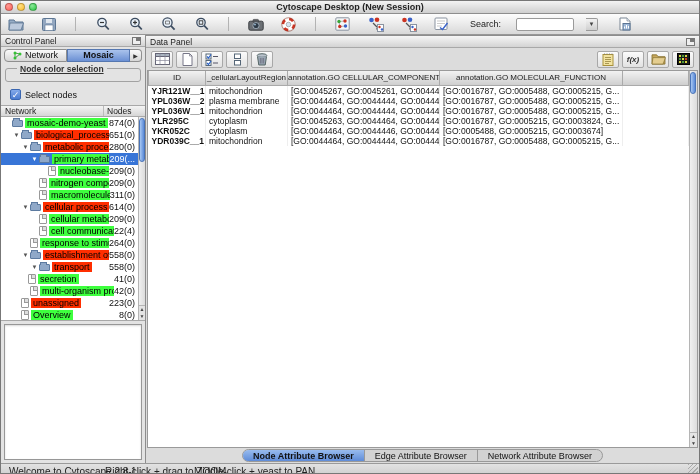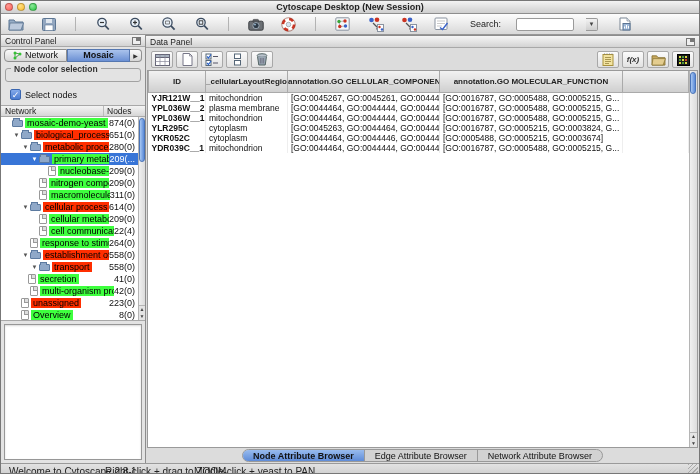--- a/index.html
+++ b/index.html
@@ -31,21 +31,21 @@
   .float-ic{width:9px;height:8px;border:1px solid #777;background:#eee;position:relative;}
   .float-ic::after{content:"";position:absolute;right:0;top:0;width:4px;height:3px;background:#777;}
 
   .cp-tabs{height:16px;display:flex;align-items:center;padding:1px 3px;gap:0;}
   .cp-tab{height:13px;flex:1;display:flex;align-items:center;justify-content:center;gap:3px;font-size:9px;color:#111;border:1px solid #8f8f8f;background:linear-gradient(#fafafa,#d6d6d6);}
   .cp-tab.first{border-radius:4px 0 0 4px;}
   .cp-tab.sel{background:linear-gradient(#aac3ec,#6b90d4);border-color:#5577b0;font-weight:bold;}
   .cp-tab-arrow{width:12px;height:13px;border:1px solid #8f8f8f;border-left:none;border-radius:0 4px 4px 0;background:linear-gradient(#fafafa,#d6d6d6);font-size:6px;color:#333;display:flex;align-items:center;justify-content:center;}
 
   .groupbox{margin:5px 4px 2px;border:1px solid #a2a2a2;border-radius:3px;position:relative;padding:7px 5px 5px;}
-  .groupbox .legend{position:absolute;top:-5px;left:5px;background:#e3e3e3;padding:0 3px;font-size:8.5px;font-weight:bold;color:#333;}
+  .groupbox .legend{position:absolute;top:-5px;left:11px;background:#e3e3e3;padding:0 3px;font-size:8.5px;font-weight:bold;color:#333;text-decoration:underline;}
   .mac-select{height:15px;background:#fff;border:1px solid #a5a5a5;border-radius:3px;display:flex;align-items:center;position:relative;font-size:9px;color:#111;padding-left:10px;}
   .mac-select .stepper{position:absolute;right:0;top:-1px;bottom:-1px;width:13px;border-radius:0 3px 3px 0;background:linear-gradient(#92b2e8,#5b83cf);display:flex;flex-direction:column;align-items:center;justify-content:center;color:#fff;font-size:5px;line-height:4px;}
 
   .cb-row{display:flex;align-items:center;gap:4px;margin:5px 0 3px 9px;font-size:9px;color:#111;}
   .cb{width:11px;height:11px;border:1px solid #3a66b0;border-radius:2px;background:linear-gradient(#84aaea,#4a7bd0);color:#fff;font-size:9px;line-height:10px;text-align:center;font-weight:bold;}
 
   .tree-hdr{height:12px;display:flex;background:linear-gradient(#f4f4f4,#d6d6d6);border-top:1px solid #a8a8a8;border-bottom:1px solid #a8a8a8;font-size:8.5px;color:#222;margin-top:2px;}
   .tree-hdr .c1{flex:1;padding-left:4px;}
   .tree-hdr .c2{width:42px;border-left:1px solid #bbb;padding-left:3px;}
 
@@ -80,27 +80,27 @@
   .grip{position:absolute;right:1px;bottom:1px;width:9px;height:9px;background:repeating-linear-gradient(135deg,#bbb 0 1px,transparent 1px 3px);}
 
   .strips{position:absolute;left:0;right:0;bottom:0;height:12px;background:#c9c9c9;}
   .strip{position:absolute;top:1px;height:11px;background:#e3e3e6;border:1px solid #8a8a8a;display:flex;}
   .strip .sq{width:13px;background:linear-gradient(#6f94d2,#3f6dc2);border-right:1px solid #35599c;flex:none;}
   .strip .cont{flex:1;background:repeating-linear-gradient(90deg,#e8e8ee 0 14px,#d8dce8 14px 16px);}
   .bluebar{position:absolute;top:1px;height:11px;background:linear-gradient(#6f94d2,#3a66b8);border:1px solid #2f5190;}
 
   
   .dp{flex:1;background:#dcdcdc;border-top:1px solid #8d8d8d;display:flex;flex-direction:column;}
-  .dp-toolbar{height:22px;display:flex;align-items:flex-end;gap:3px;padding:2px 5px;}
+  .dp-toolbar{height:22px;display:flex;align-items:center;gap:3px;padding:2px 5px;}
   .dbtn{width:22px;height:17px;border:1px solid #a8a8a8;border-radius:2px;background:linear-gradient(#fbfbfb,#e2e2e2);display:flex;align-items:center;justify-content:center;}
   .dp-right{margin-left:auto;display:flex;gap:3px;}
   .fx{font-size:8px;font-style:italic;font-weight:bold;color:#333;}
   .tbl-wrap{flex:1;margin:0 1px;background:#fff;border:1px solid #9a9a9a;position:relative;overflow:hidden;}
   table{border-collapse:collapse;table-layout:fixed;width:540px;}
-  th{height:21px;background:linear-gradient(#f2f2f2,#cfcfcf);border:1px solid #aaa;border-top:none;font-size:8px;font-weight:bold;color:#222;overflow:hidden;white-space:nowrap;}
+  th{height:14px;background:linear-gradient(#f2f2f2,#cfcfcf);border:1px solid #aaa;border-top:none;font-size:8px;font-weight:normal;color:#222;overflow:hidden;white-space:nowrap;}
   td{height:9px;font-size:8.5px;color:#111;padding:0 3px;white-space:nowrap;overflow:hidden;border-right:1px solid #eee;}
   td.c0{font-weight:bold;}
   .dp-tabs{height:15px;display:flex;align-items:center;justify-content:center;}
   .pill{display:flex;border:1px solid #999;border-radius:8px;overflow:hidden;background:#d2d2d2;height:13px;}
   .ptab{font-size:9px;color:#111;padding:0 10px;line-height:12px;border-right:1px solid #999;}
   .ptab:last-child{border-right:none;}
   .ptab.sel{background:linear-gradient(#98bbee,#5f8cd8);font-weight:bold;}
 
   
   .statusbar{height:12px;background:linear-gradient(#e2e2e2,#cfcfcf);border-top:1px solid #9a9a9a;position:relative;font-size:10px;color:#222;}

